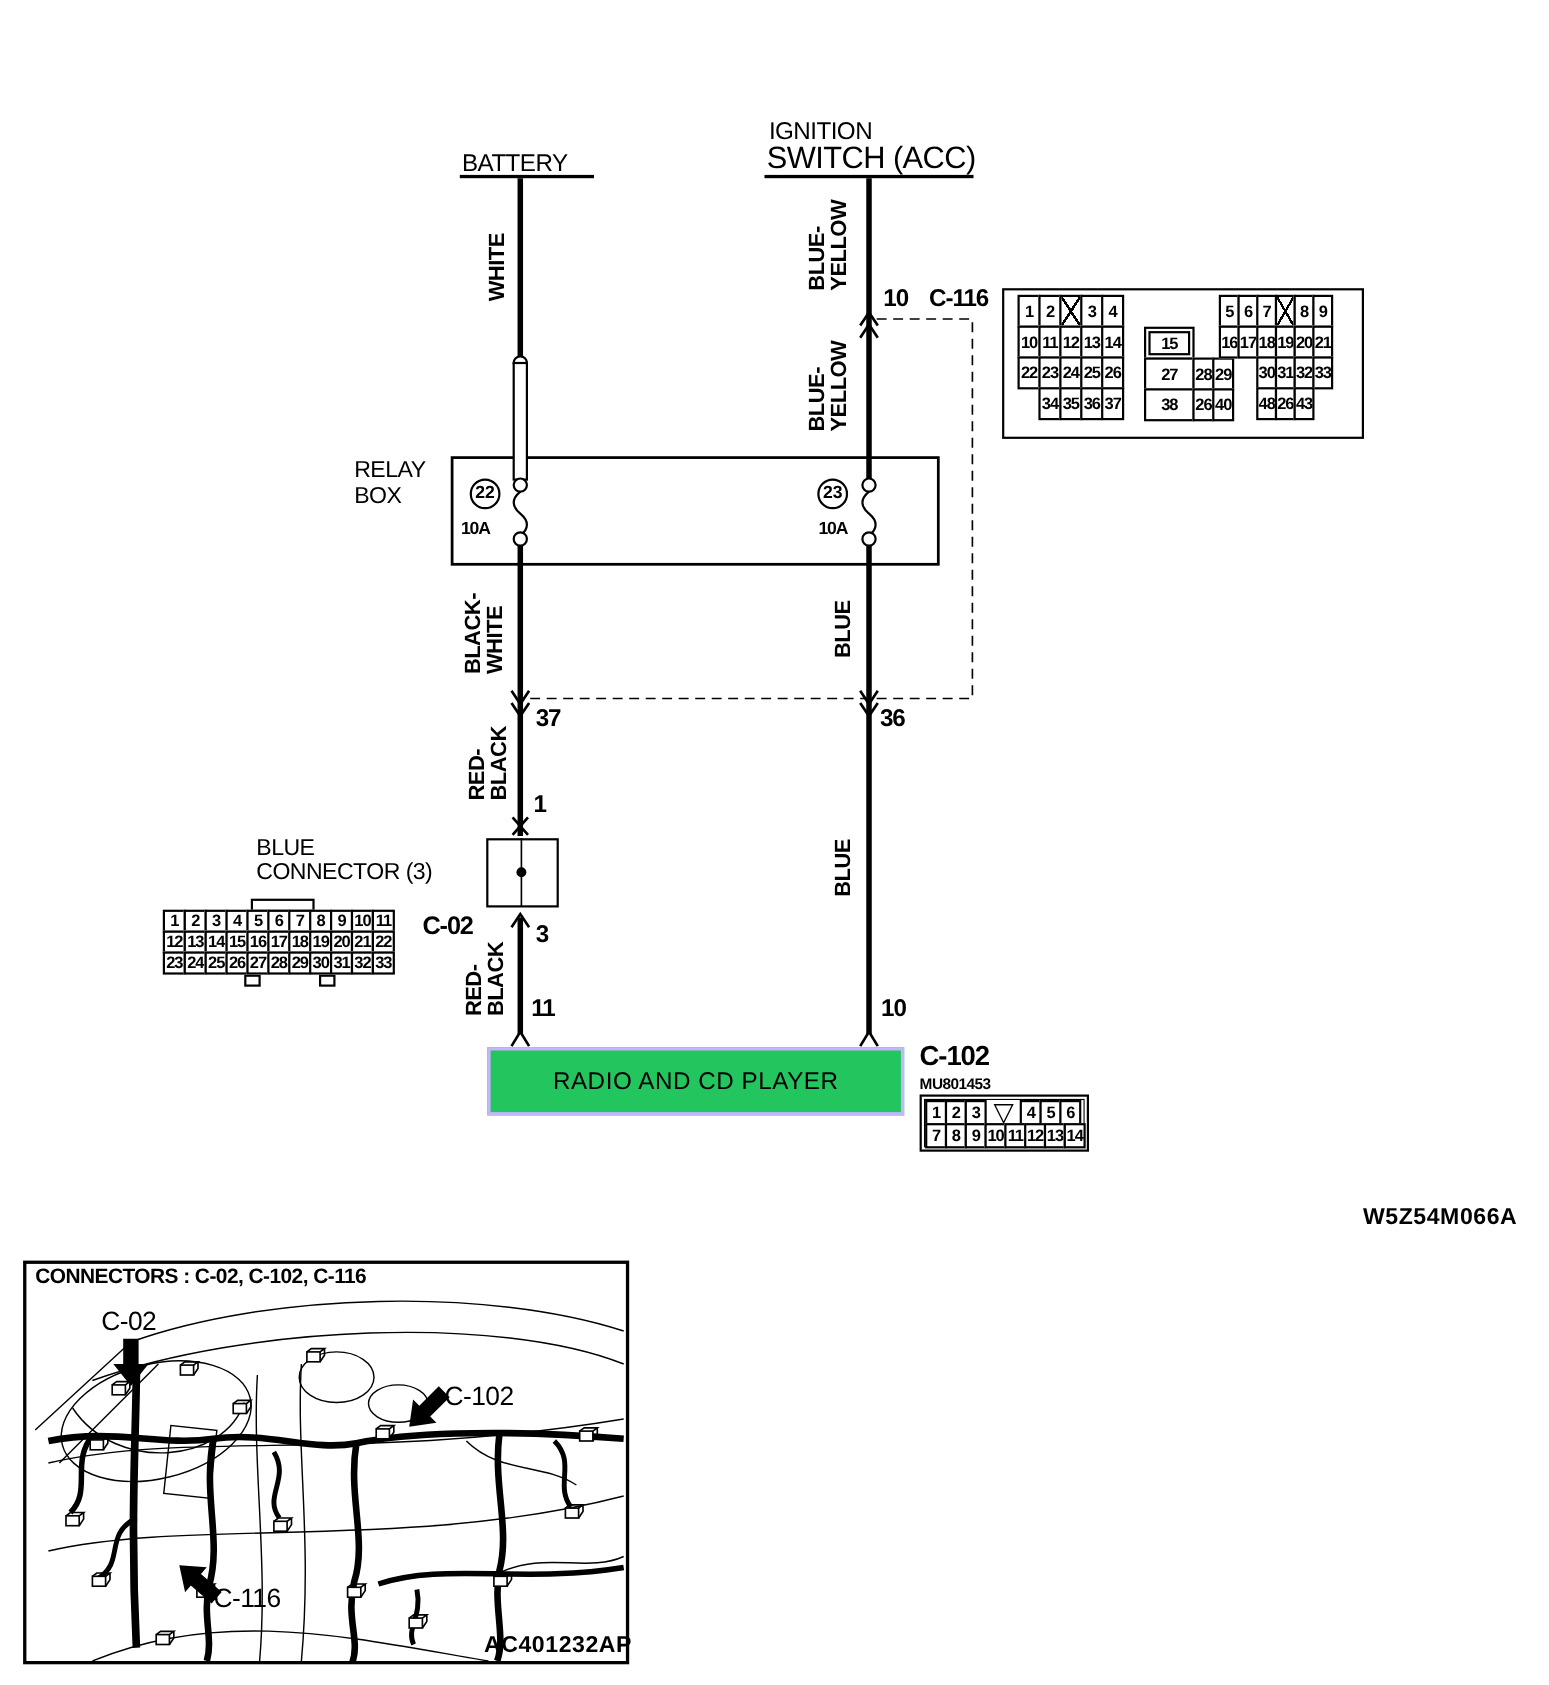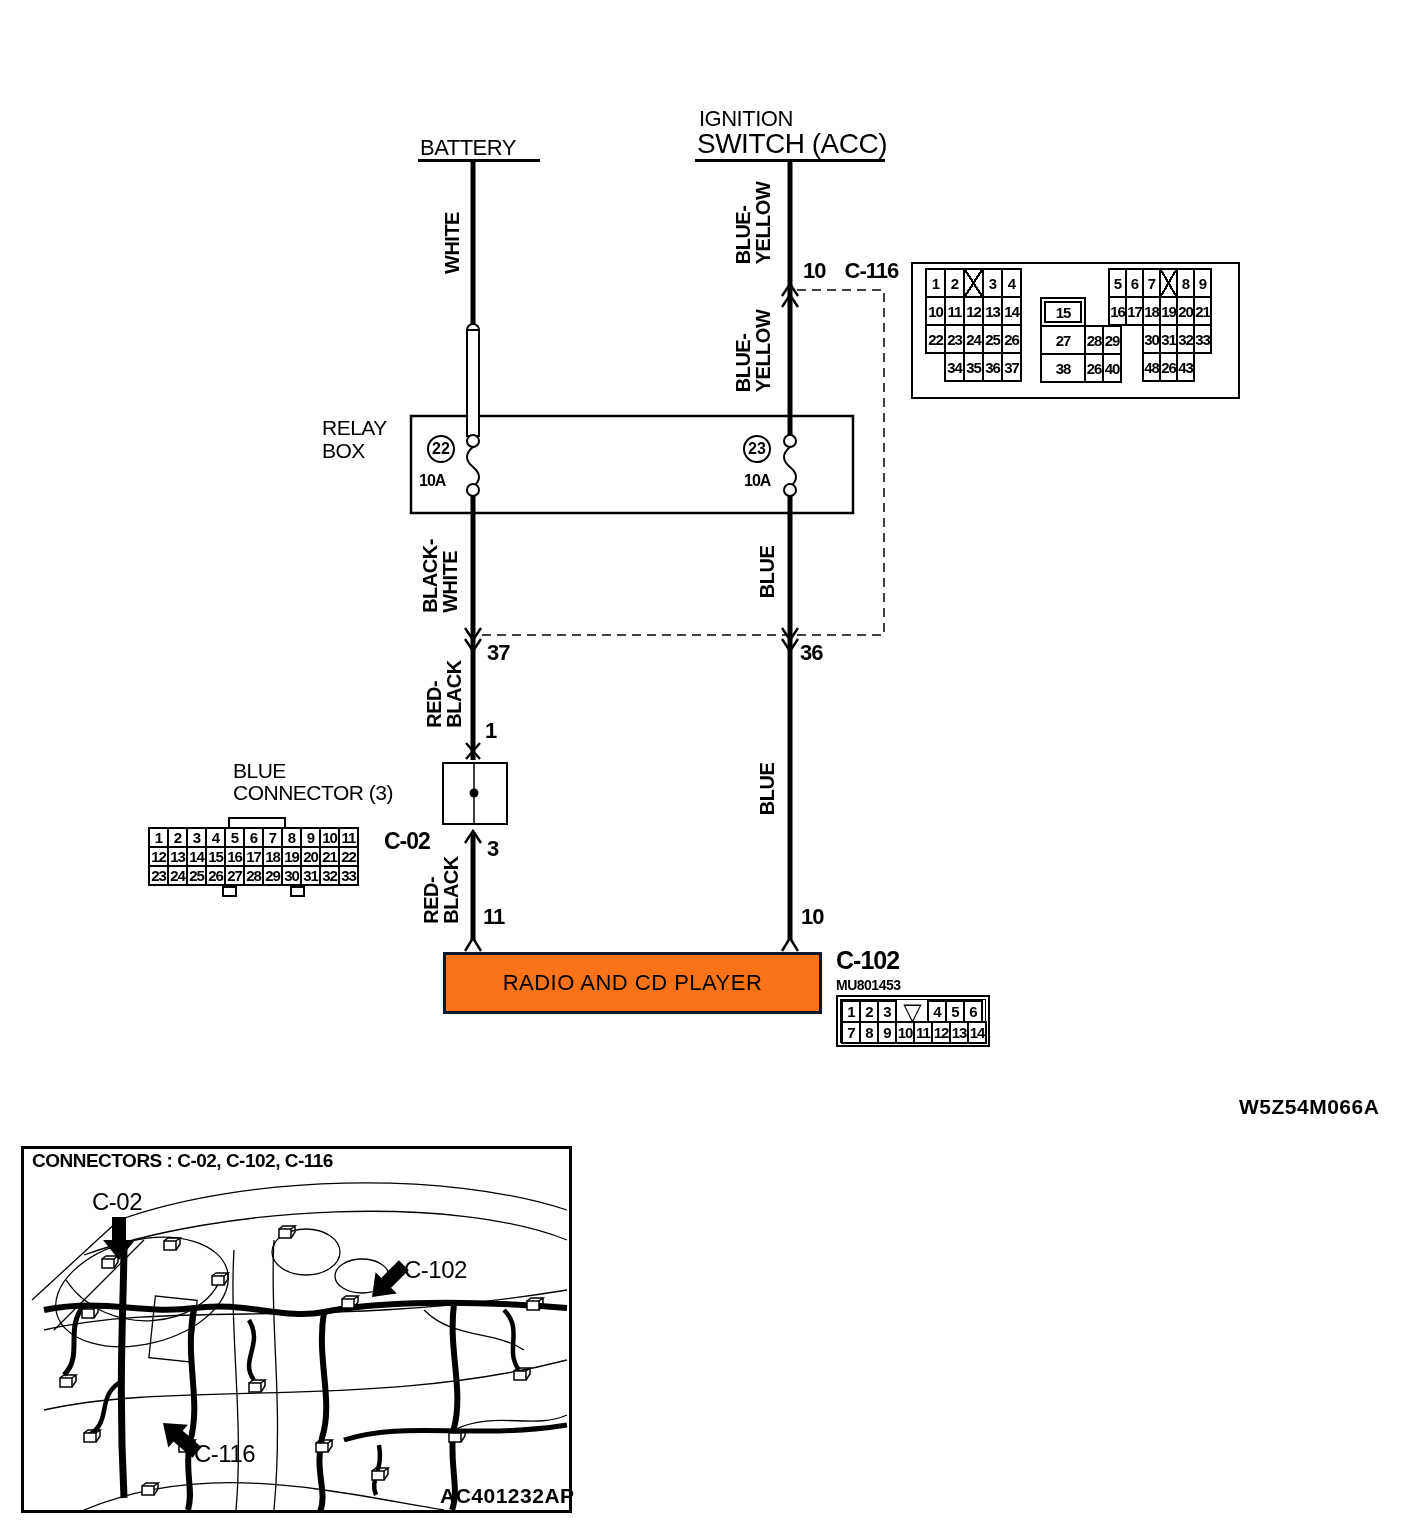--- a/index.html
+++ b/index.html
@@ -18,21 +18,21 @@
           font-weight:bold;font-size:20px;line-height:20px;letter-spacing:-0.5px;
           white-space:nowrap;text-align:left;}
   .underl{position:absolute;height:3px;background:#000;}
   
   .fusenum{position:absolute;width:28px;height:28px;border:2px solid #000;border-radius:50%;
            display:flex;align-items:center;justify-content:center;
            font-size:16px;font-weight:bold;background:#fff;box-sizing:border-box;}
   .amp{position:absolute;font-size:16px;font-weight:bold;letter-spacing:-1px;}
   
   .relaytext{position:absolute;font-size:21px;line-height:23px;letter-spacing:-0.5px;}
-  .radiobox{position:absolute;border:3px solid #0f172a;box-sizing:border-box;background:#f97316;
+  .radiobox{position:absolute;border:3px solid #c4b5fd;box-sizing:border-box;background:#22c55e;
             display:flex;align-items:center;justify-content:center;
             font-size:22px;letter-spacing:0.5px;white-space:nowrap;}
   .jointbox{position:absolute;border:2px solid #000;box-sizing:border-box;background:transparent;}
   
   .pingrid{position:absolute;--cw:21px;--ch:30px;font-size:15px;}
   .grow{display:flex;}
   .pcell{box-sizing:border-box;width:var(--cw);height:var(--ch);border:2px solid #000;
          background:#fff;display:flex;align-items:center;justify-content:center;
          font-weight:bold;letter-spacing:-1px;margin:0 -2px -2px 0;position:relative;}
   .pcell.empty{visibility:hidden;}

